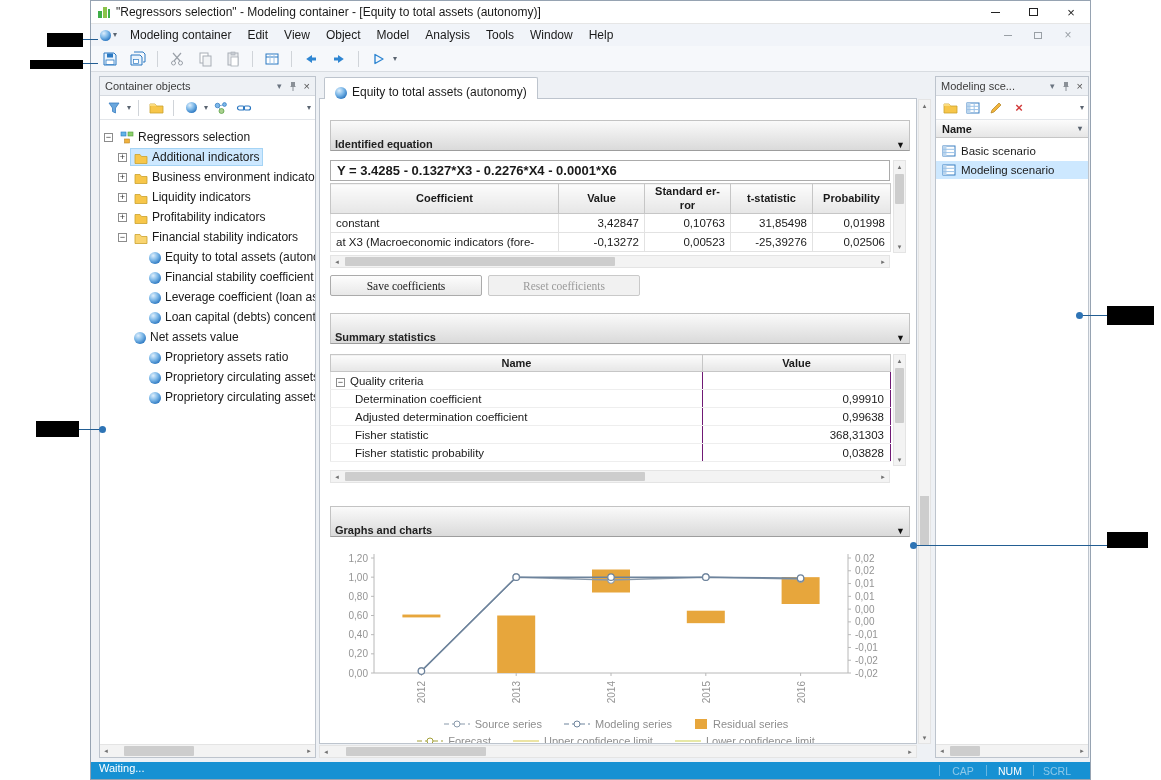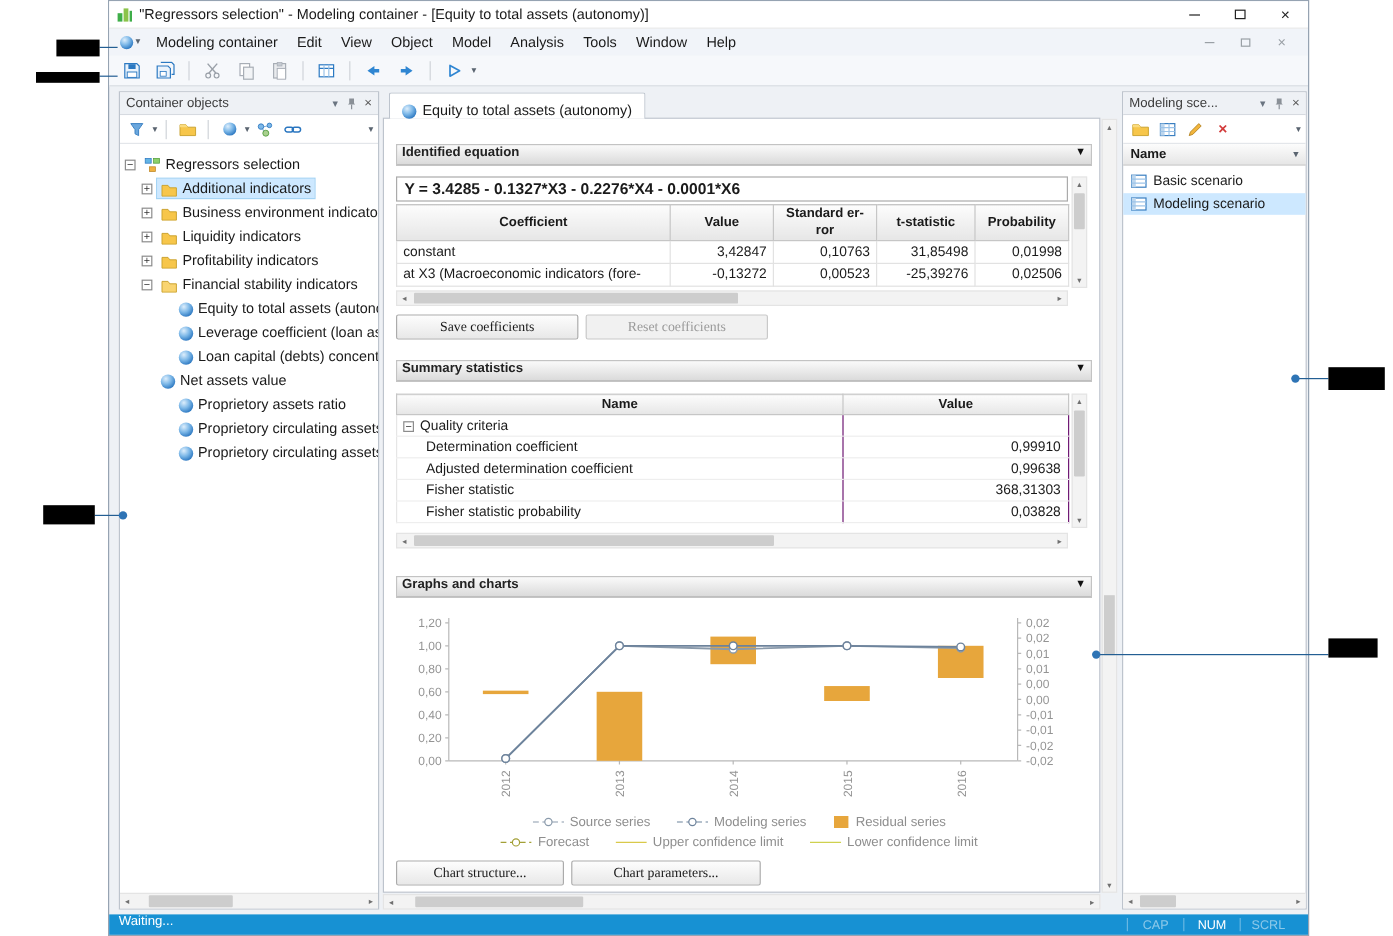--- a/index.html
+++ b/index.html
@@ -49,21 +49,21 @@
 .expander.sm{margin-right:5px}
 .tlabel{white-space:nowrap}
 .sphere{width:12px;height:12px;border-radius:50%;flex:none;display:inline-block;
   background:radial-gradient(circle at 35% 30%, #ddeefc 0%, #7db8e8 40%, #2a76c0 78%, #1b5fa0 100%)}
 .sphere.sm{width:11px;height:11px}
 
 .main-panel{position:absolute;left:228px;top:75px;width:612px;bottom:21px}
 .tabbar{height:23px;display:flex;align-items:flex-end;padding-left:5px}
 .tab{height:22px;background:#fff;border:1px solid #bdc4cd;border-bottom:none;display:flex;align-items:flex-end;gap:5px;padding:0 10px;font-size:12px;position:relative;z-index:2;border-radius:2px 2px 0 0}
 .main-content{position:absolute;left:0;right:14px;top:22px;bottom:14px;background:#fff;border:1px solid #bdc4cd;padding:0 0 0 10px;overflow:hidden;z-index:1}
-.section-hdr{margin-top:21px;width:580px;height:18px;background:linear-gradient(#fafafa,#dadada);border:1px solid #c3c3c3;border-bottom-color:#9d9d9d;display:flex;align-items:flex-start;padding:0 4px;font-weight:bold;font-size:11px;color:#222}
+.section-hdr{margin-top:21px;width:580px;height:31px;background:linear-gradient(#fafafa,#dadada);border:1px solid #c3c3c3;border-bottom-color:#9d9d9d;display:flex;align-items:flex-end;padding:0 4px;font-weight:bold;font-size:11px;color:#222}
 .section-hdr .collapse{margin-left:auto;font-size:9px;color:#111}
 .eq-row{display:flex;align-items:flex-start;gap:2px}
 .eq-box{width:560px;height:21px;border:1px solid #ababab;margin-top:9px;font-weight:bold;font-size:13px;line-height:19px;padding:0 6px;white-space:nowrap;overflow:hidden}
 table{border-collapse:collapse;table-layout:fixed;font-size:11.5px}
 .eq-table{width:560px;margin-top:2px}
 .eq-table th{background:linear-gradient(#fcfcfc,#e6e6e6);border:1px solid #c6c6c6;font-weight:bold;font-size:11px;height:30px;padding:0 3px;text-align:center;white-space:pre-line;line-height:1.2}
 .eq-table td{border:1px solid #e2e2e2;height:19px;padding:0 5px;white-space:nowrap;overflow:hidden}
 .num{text-align:right}
 .sum-table{width:560px;margin-top:10px}
 .sum-table th{background:linear-gradient(#fcfcfc,#e6e6e6);border:1px solid #c6c6c6;font-weight:bold;font-size:11px;height:17px;text-align:center}
@@ -347,20 +347,26 @@
               <svg width="14" height="12">
                 <path d="M1 2.5h5l1.5 2H13v7H1z" fill="#f9d470" stroke="#caa22e" stroke-width=".8"></path>
               </svg>
               <span class="tlabel">Financial stability indicators</span>
             </span>
         </div>
         <div class="trow" style="padding-left:46px">
           <span class="row-core">
               <span class="sphere"></span>
               <span class="tlabel">Equity to total assets (autono</span>
+            </span>
+        </div>
+        <div class="trow" style="padding-left:46px">
+          <span class="row-core">
+              <span class="sphere"></span>
+              <span class="tlabel">Financial stability coefficient</span>
             </span>
         </div>
         <div class="trow" style="padding-left:46px">
           <span class="row-core">
               <span class="sphere"></span>
               <span class="tlabel">Leverage coefficient (loan ass</span>
             </span>
         </div>
         <div class="trow" style="padding-left:46px">
           <span class="row-core">

